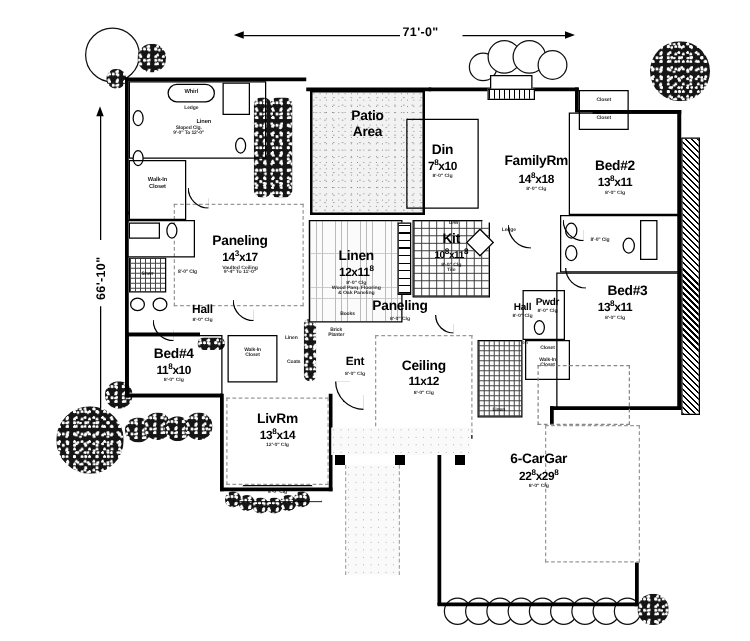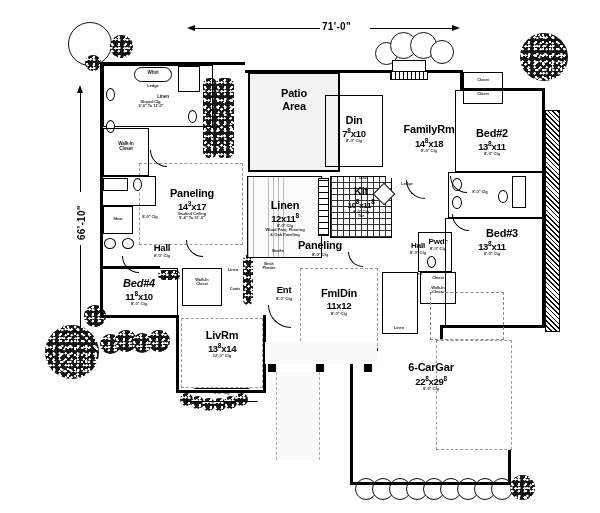--- a/index.html
+++ b/index.html
@@ -300,21 +300,21 @@
   <div class="lbl rclg" style="left:424px;top:247px;width:28px;">8'-0" Clg</div>
   <div class="fixr" style="left:427px;top:256px;width:9px;height:12px;"></div>
   <div class="thin" style="left:418px;top:232px;width:34px;height:40px;"></div>
   <div class="lbl tiny" style="left:406px;top:272px;width:22px;">Linen</div>
 
   <div class="lbl rname" style="left:283px;top:240px;width:74px;">Paneling</div>
   <div class="lbl rclg" style="left:283px;top:253px;width:74px;">8'-0" Clg</div>
   <div class="lbl tiny" style="left:254px;top:262px;width:30px;white-space:pre-line;">Brick
 Planter</div>
 
-  <div class="lbl rname" style="left:108px;top:278px;width:62px;font-style:italic;">Bed#4</div>
+  <div class="lbl rname" style="left:108px;top:278px;width:62px;">Bed#4</div>
   <div class="lbl rdim" style="left:108px;top:291px;width:62px;">
     <span>11</span><span class="sup">8</span><span>x10</span>
   </div>
   <div class="lbl rclg" style="left:108px;top:302px;width:62px;">8'-0" Clg</div>
   <div class="thin" style="left:102px;top:268px;width:76px;height:48px;"></div>
 
   <div class="thin" style="left:182px;top:268px;width:40px;height:38px;"></div>
   <div class="lbl tiny" style="left:182px;top:278px;width:40px;white-space:pre-line;">Walk-In
 Closet</div>
   <div class="lbl tiny" style="left:222px;top:268px;width:22px;">Linen</div>
@@ -329,21 +329,21 @@
 
   <div class="thin" style="left:186px;top:388px;width:72px;height:14px;
        clip-path:polygon(12% 0,88% 0,100% 100%,0 100%);"></div>
   <div class="lbl tiny" style="left:196px;top:391px;width:52px;">8'-0" Clg</div>
 
   <div class="lbl rname sm" style="left:265px;top:285px;width:38px;">Ent</div>
   <div class="lbl rclg" style="left:265px;top:297px;width:38px;">8'-0" Clg</div>
   <div class="door-sw" style="left:268px;top:305px;width:22px;height:22px;"></div>
 
   <div class="room" style="left:300px;top:268px;width:78px;height:78px;border-style:dashed;border-color:#999;"></div>
-  <div class="lbl rname" style="left:300px;top:288px;width:78px;">FmlDin</div>
+  <div class="lbl rname" style="left:300px;top:288px;width:78px;">Ceiling</div>
   <div class="lbl rdim" style="left:300px;top:301px;width:78px;">11x12</div>
   <div class="lbl rclg" style="left:300px;top:312px;width:78px;">8'-0" Clg</div>
 
   <div class="lbl rname xs" style="left:384px;top:284px;width:32px;">Util</div>
   <div class="thin tilesm" style="left:382px;top:272px;width:36px;height:62px;"></div>
   <div class="lbl tiny" style="left:384px;top:326px;width:30px;">Linen</div>
 
   <div class="room conc" style="left:265px;top:342px;width:112px;height:22px;border:none;"></div>
   <div class="fix" style="left:268px;top:364px;width:8px;height:8px;background:#000;"></div>
   <div class="fix" style="left:316px;top:364px;width:8px;height:8px;background:#000;"></div>

